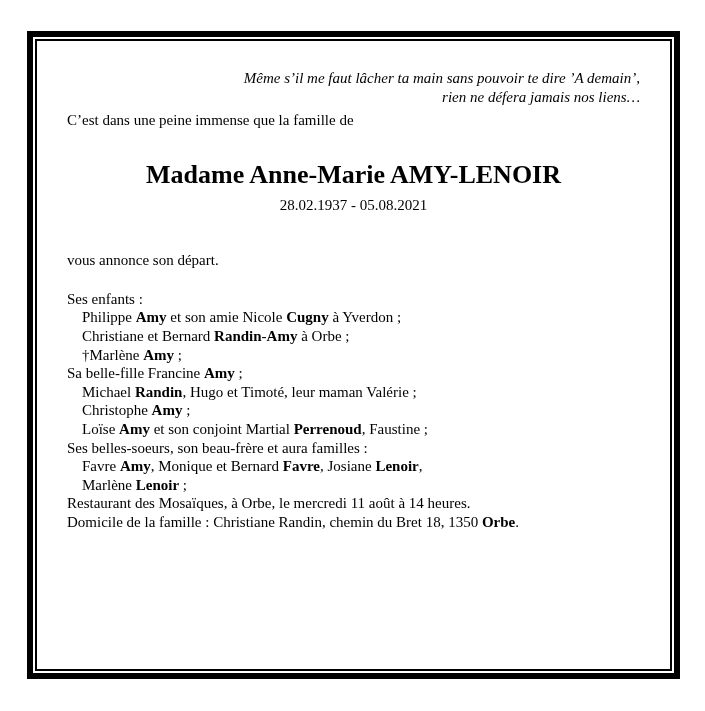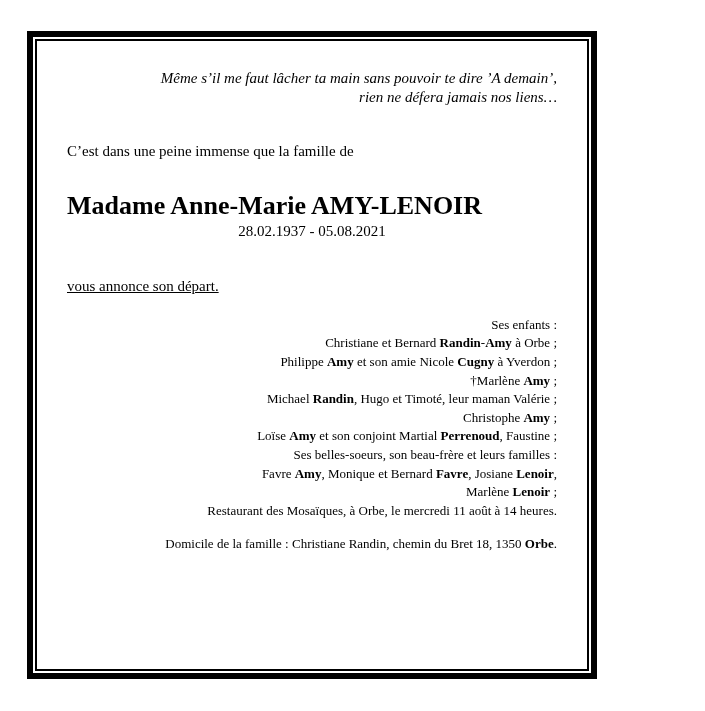--- a/index.html
+++ b/index.html
@@ -12,76 +12,75 @@
     position: relative;
     background: #ffffff;
     color: #000000;
     font-family: "Liberation Serif", "DejaVu Serif", serif;
     overflow: hidden;
   }
   .frame {
     position: absolute;
     left: 27px;
     top: 31px;
-    width: 570px;
+    width: 653px;
     height: 648px;
     border: 6px solid #000000;
     box-sizing: border-box;
   }
   .frame-inner {
     position: absolute;
     top: 2px; left: 2px; right: 2px; bottom: 2px;
     border: 2px solid #000000;
     padding: 0 30px;
     box-sizing: border-box;
     overflow: hidden;
   }
   .quote {
     margin-top: 28px;
     text-align: right;
     font-style: italic;
     font-size: 15px;
     line-height: 19px;
   }
   .intro {
-    margin-top: 35px;
+    margin-top: 4px;
     font-size: 15px;
     line-height: 18.6px;
   }
   .name {
     margin: 29px 0 0 0;
+    text-align: center;
     font-size: 26px;
     font-weight: bold;
     line-height: 32px;
   }
   .dates {
+    margin-top: 5px;
     text-align: center;
     font-size: 15px;
     line-height: 18.6px;
   }
   .announcement {
     margin-top: 37px;
     font-size: 15px;
     line-height: 18.6px;
-    text-decoration: underline;
   }
   .family-list {
     margin-top: 20px;
   }
   .line {
-    font-size: 13px;
+    font-size: 15px;
     line-height: 18.6px;
     white-space: pre-wrap;
-    text-align: right;
   }
   .line.indent {
     padding-left: 15px;
   }
   .closing {
-    margin-top: 15px;
   }
   b { font-weight: bold; }
 </style>
 </head>
 <body>
 
 <div class="frame">
   <div class="frame-inner">
 
     <div class="quote">
@@ -92,27 +91,28 @@
     <div class="intro">C’est dans une peine immense que la famille de</div>
 
     <h1 class="name">Madame Anne-Marie AMY-LENOIR</h1>
 
     <div class="dates">28.02.1937 - 05.08.2021</div>
 
     <div class="announcement">vous annonce son départ.</div>
 
     <div class="family-list" id="family-list">
         <div class="line"><span>Ses enfants :</span></div>
+        <div class="line indent"><span>Philippe </span><b>Amy</b><span> et son amie Nicole </span><b>Cugny</b><span> à Yverdon ;</span></div>
         <div class="line indent"><span>Christiane et Bernard </span><b>Randin</b><span>-</span><b>Amy</b><span> à Orbe ;</span></div>
-        <div class="line indent"><span>Philippe </span><b>Amy</b><span> et son amie Nicole </span><b>Cugny</b><span> à Yverdon ;</span></div>
         <div class="line indent"><span>†Marlène </span><b>Amy</b><span> ;</span></div>
+        <div class="line"><span>Sa belle-fille Francine </span><b>Amy</b><span> ;</span></div>
         <div class="line indent"><span>Michael </span><b>Randin</b><span>, Hugo et Timoté, leur maman Valérie ;</span></div>
         <div class="line indent"><span>Christophe </span><b>Amy</b><span> ;</span></div>
         <div class="line indent"><span>Loïse </span><b>Amy</b><span> et son conjoint Martial </span><b>Perrenoud</b><span>, Faustine ;</span></div>
-        <div class="line"><span>Ses belles-soeurs, son beau-frère et leurs familles :</span></div>
+        <div class="line"><span>Ses belles-soeurs, son beau-frère et aura familles :</span></div>
         <div class="line indent"><span>Favre </span><b>Amy</b><span>, Monique et Bernard </span><b>Favre</b><span>, Josiane </span><b>Lenoir</b><span>,</span></div>
         <div class="line indent"><span>Marlène </span><b>Lenoir</b><span> ;</span></div>
         <div class="line"><span>Restaurant des Mosaïques, à Orbe, le mercredi 11 août à 14 heures.</span></div>
       </div>
 
     <div class="closing" id="closing-line">
         <div class="line"><span>Domicile de la famille : Christiane Randin, chemin du Bret 18, 1350 </span><b>Orbe</b><span>.</span></div>
       </div>
 
   </div>

